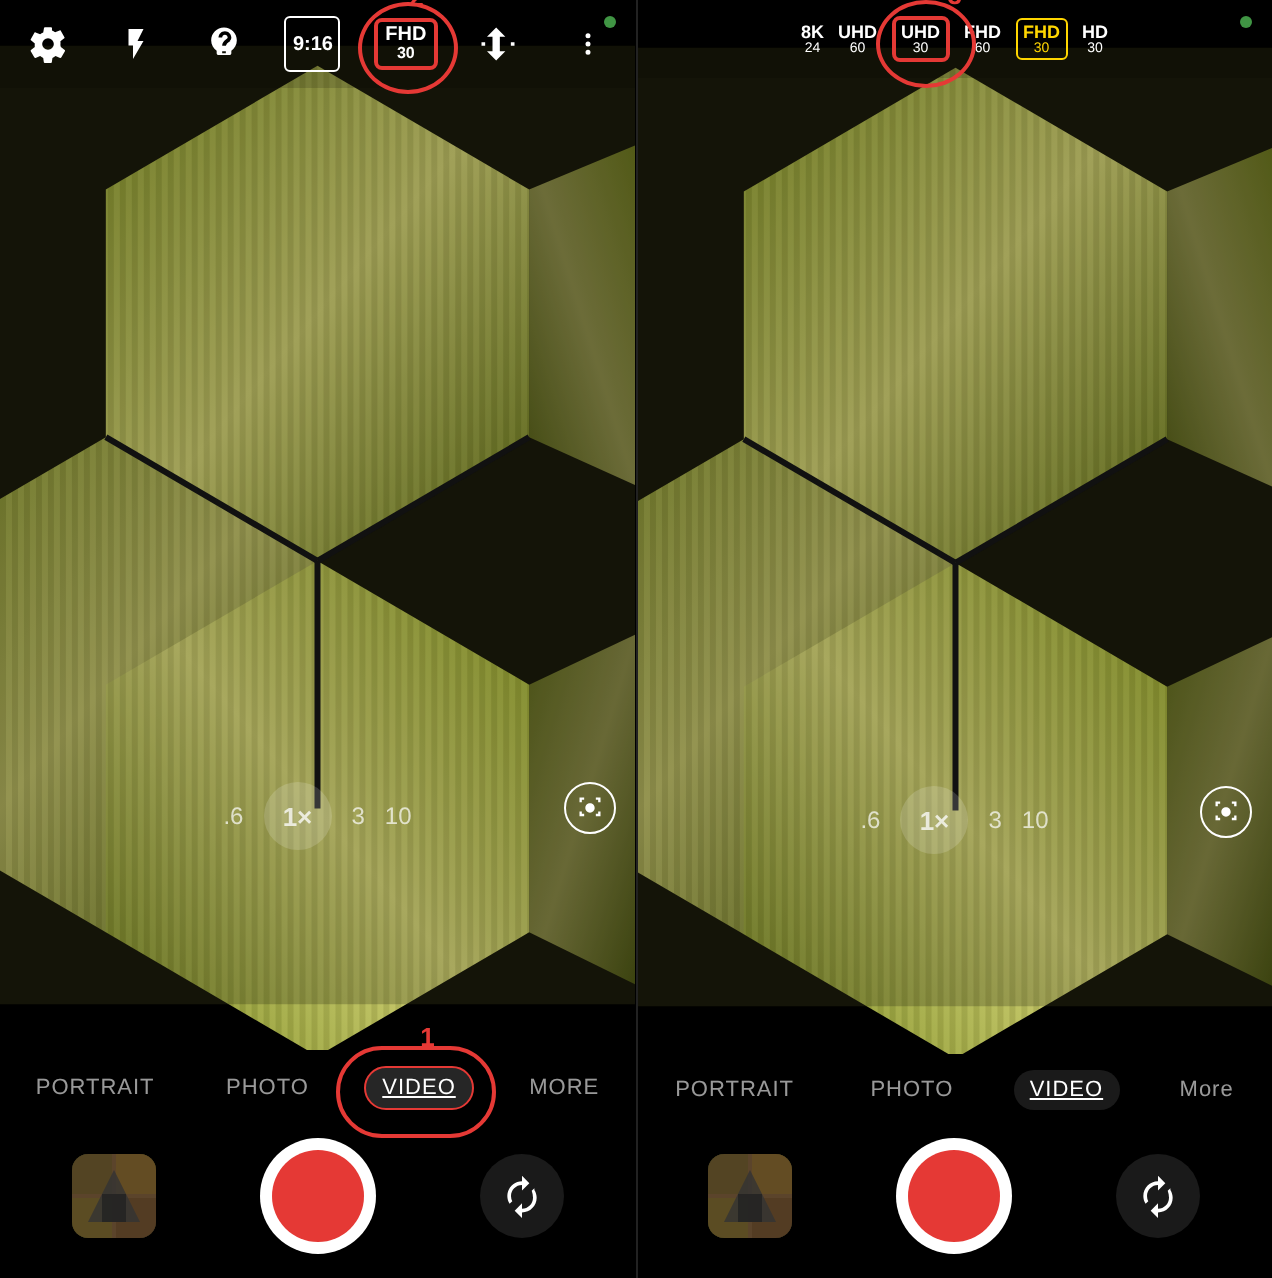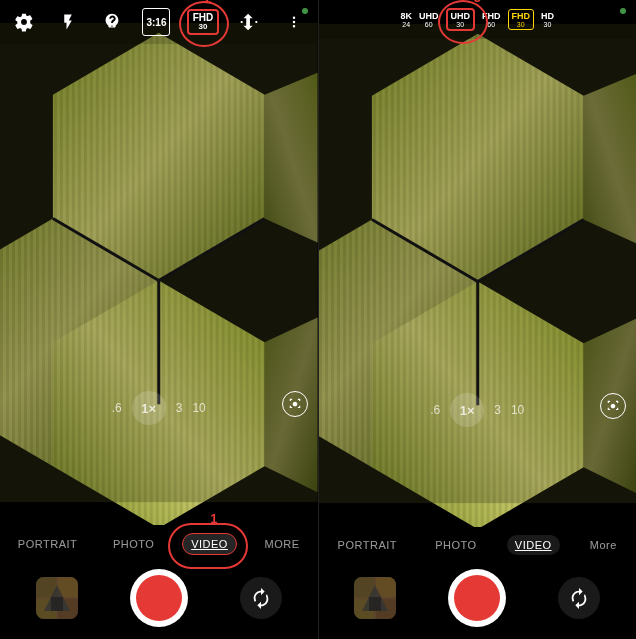--- a/index.html
+++ b/index.html
@@ -303,21 +303,21 @@
       <div class="toolbar-icon">
         <svg width="18" height="18" viewBox="0 0 24 24" fill="white">
           <path d="M7 2v11h3v9l7-12h-4l4-8z"></path>
         </svg>
       </div>
       <div class="toolbar-icon">
         <svg width="22" height="22" viewBox="0 0 24 24" fill="white">
           <path d="M12 3C8.14 3 5 6.14 5 10c0 2.38 1.19 4.47 3 5.74V17c0 .55.45 1 1 1h6c.55 0 1-.45 1-1v-1.26c1.81-1.27 3-3.36 3-5.74 0-3.86-3.14-7-7-7zm1 14h-2v-1h2v1zm2.5-6.63l-.85.6A3.994 3.994 0 0013 13h-2c0-1.38.7-2.61 1.85-3.36l.85-.6c.27-.18.3-.42.3-.54 0-.83-.67-1.5-1.5-1.5S11 7.67 11 8.5H9c0-1.93 1.57-3.5 3.5-3.5S16 6.57 16 8.5c0 .74-.33 1.43-.85 1.87z"></path>
         </svg>
       </div>
-      <div class="toolbar-icon" style="font-size:10px;font-weight:bold;color:#fff;border:1px solid #fff;padding:2px 4px;border-radius:3px;">3:16</div>
+      <div class="toolbar-icon" style="font-size:10px;font-weight:bold;color:#fff;border:1px solid #fff;padding:2px 4px;border-radius:3px;">9:16</div>
 
       <div style="position:relative;">
         <div class="resolution-badge highlighted">
           <span class="res-main">FHD</span>
           <span class="res-sub">30</span>
         </div>
 
         <div style="position:absolute;top:-8px;left:-8px;width:50px;height:46px;border:2px solid #e53935;border-radius:50%;pointer-events:none;"></div>
 
         <div style="position:absolute;top:-18px;left:18px;color:#e53935;font-size:13px;font-weight:bold;">2</div>

